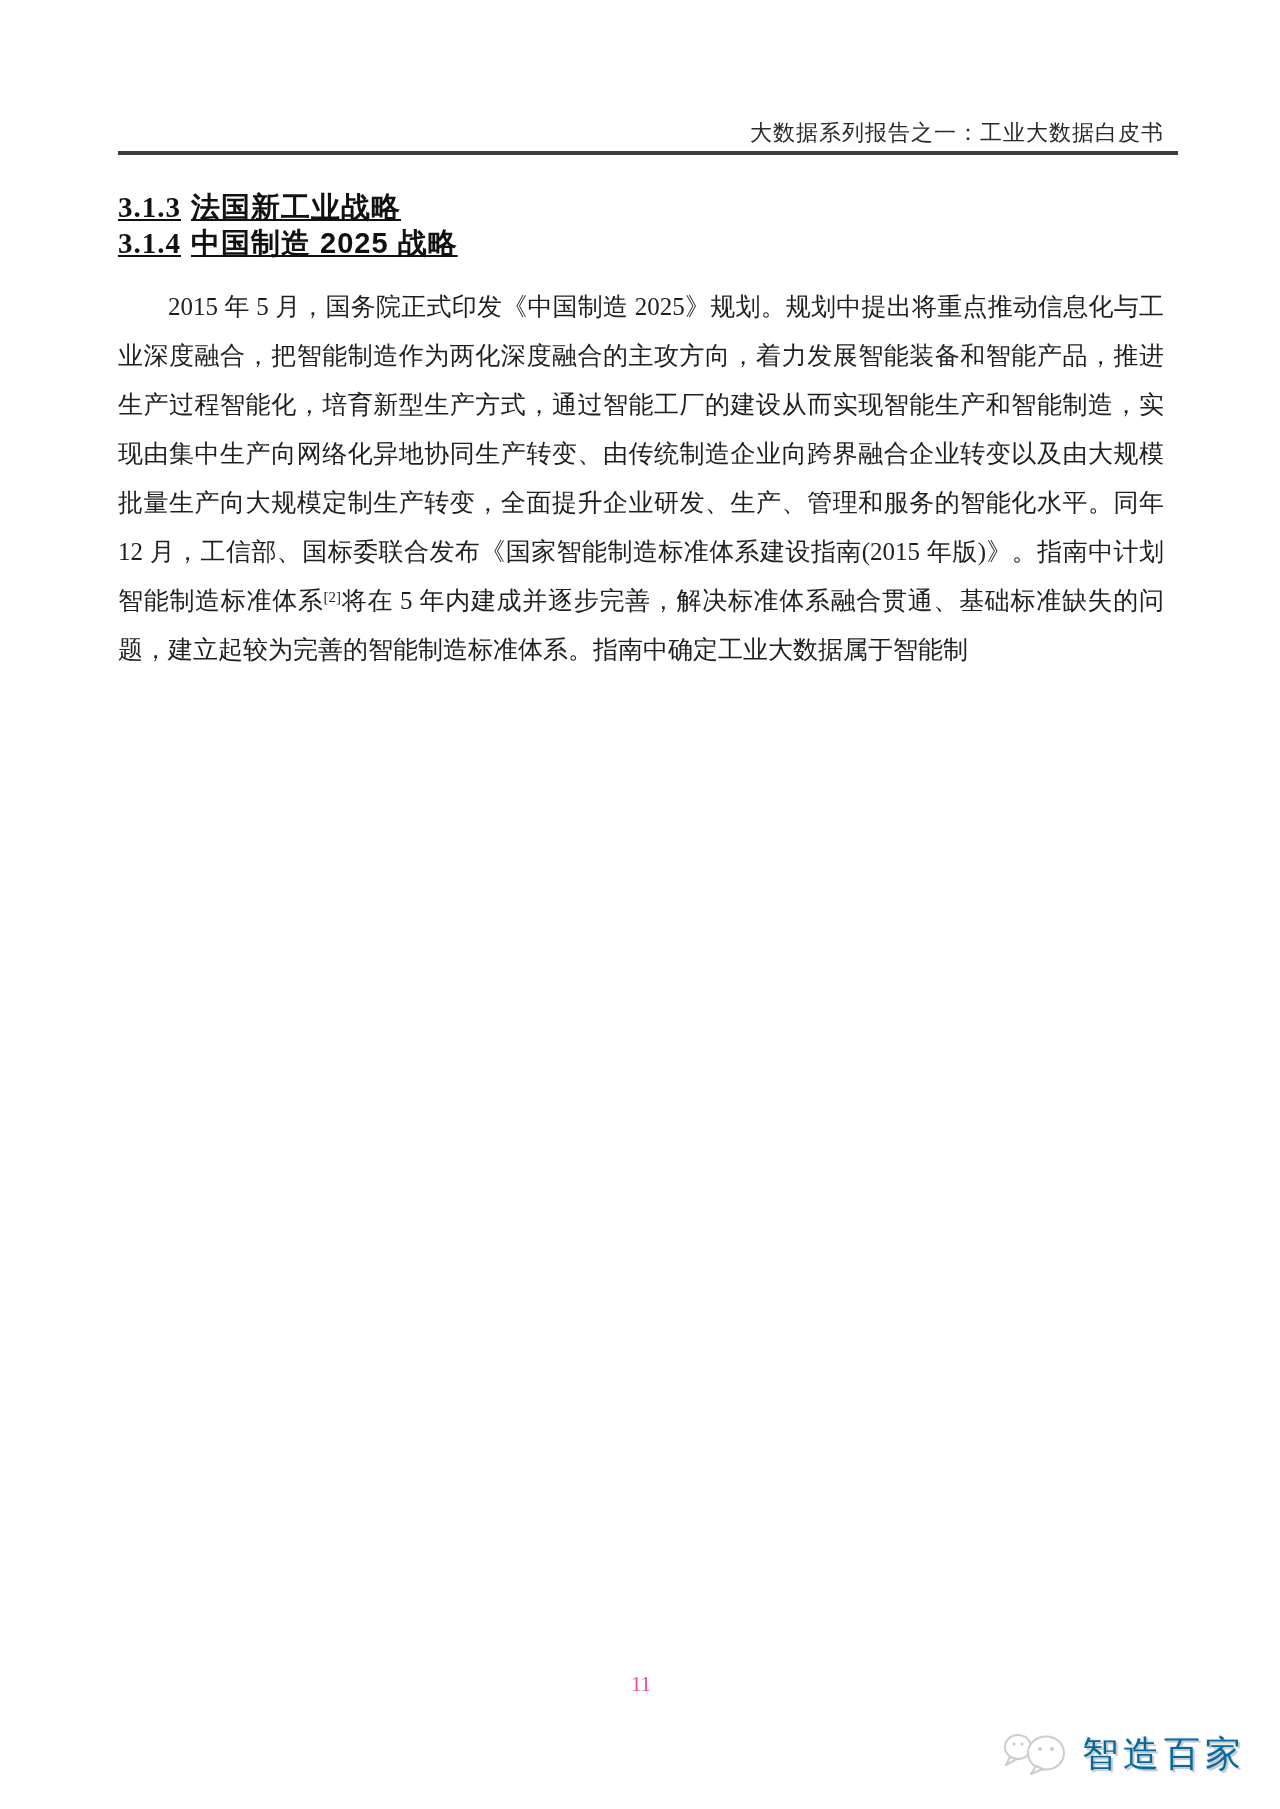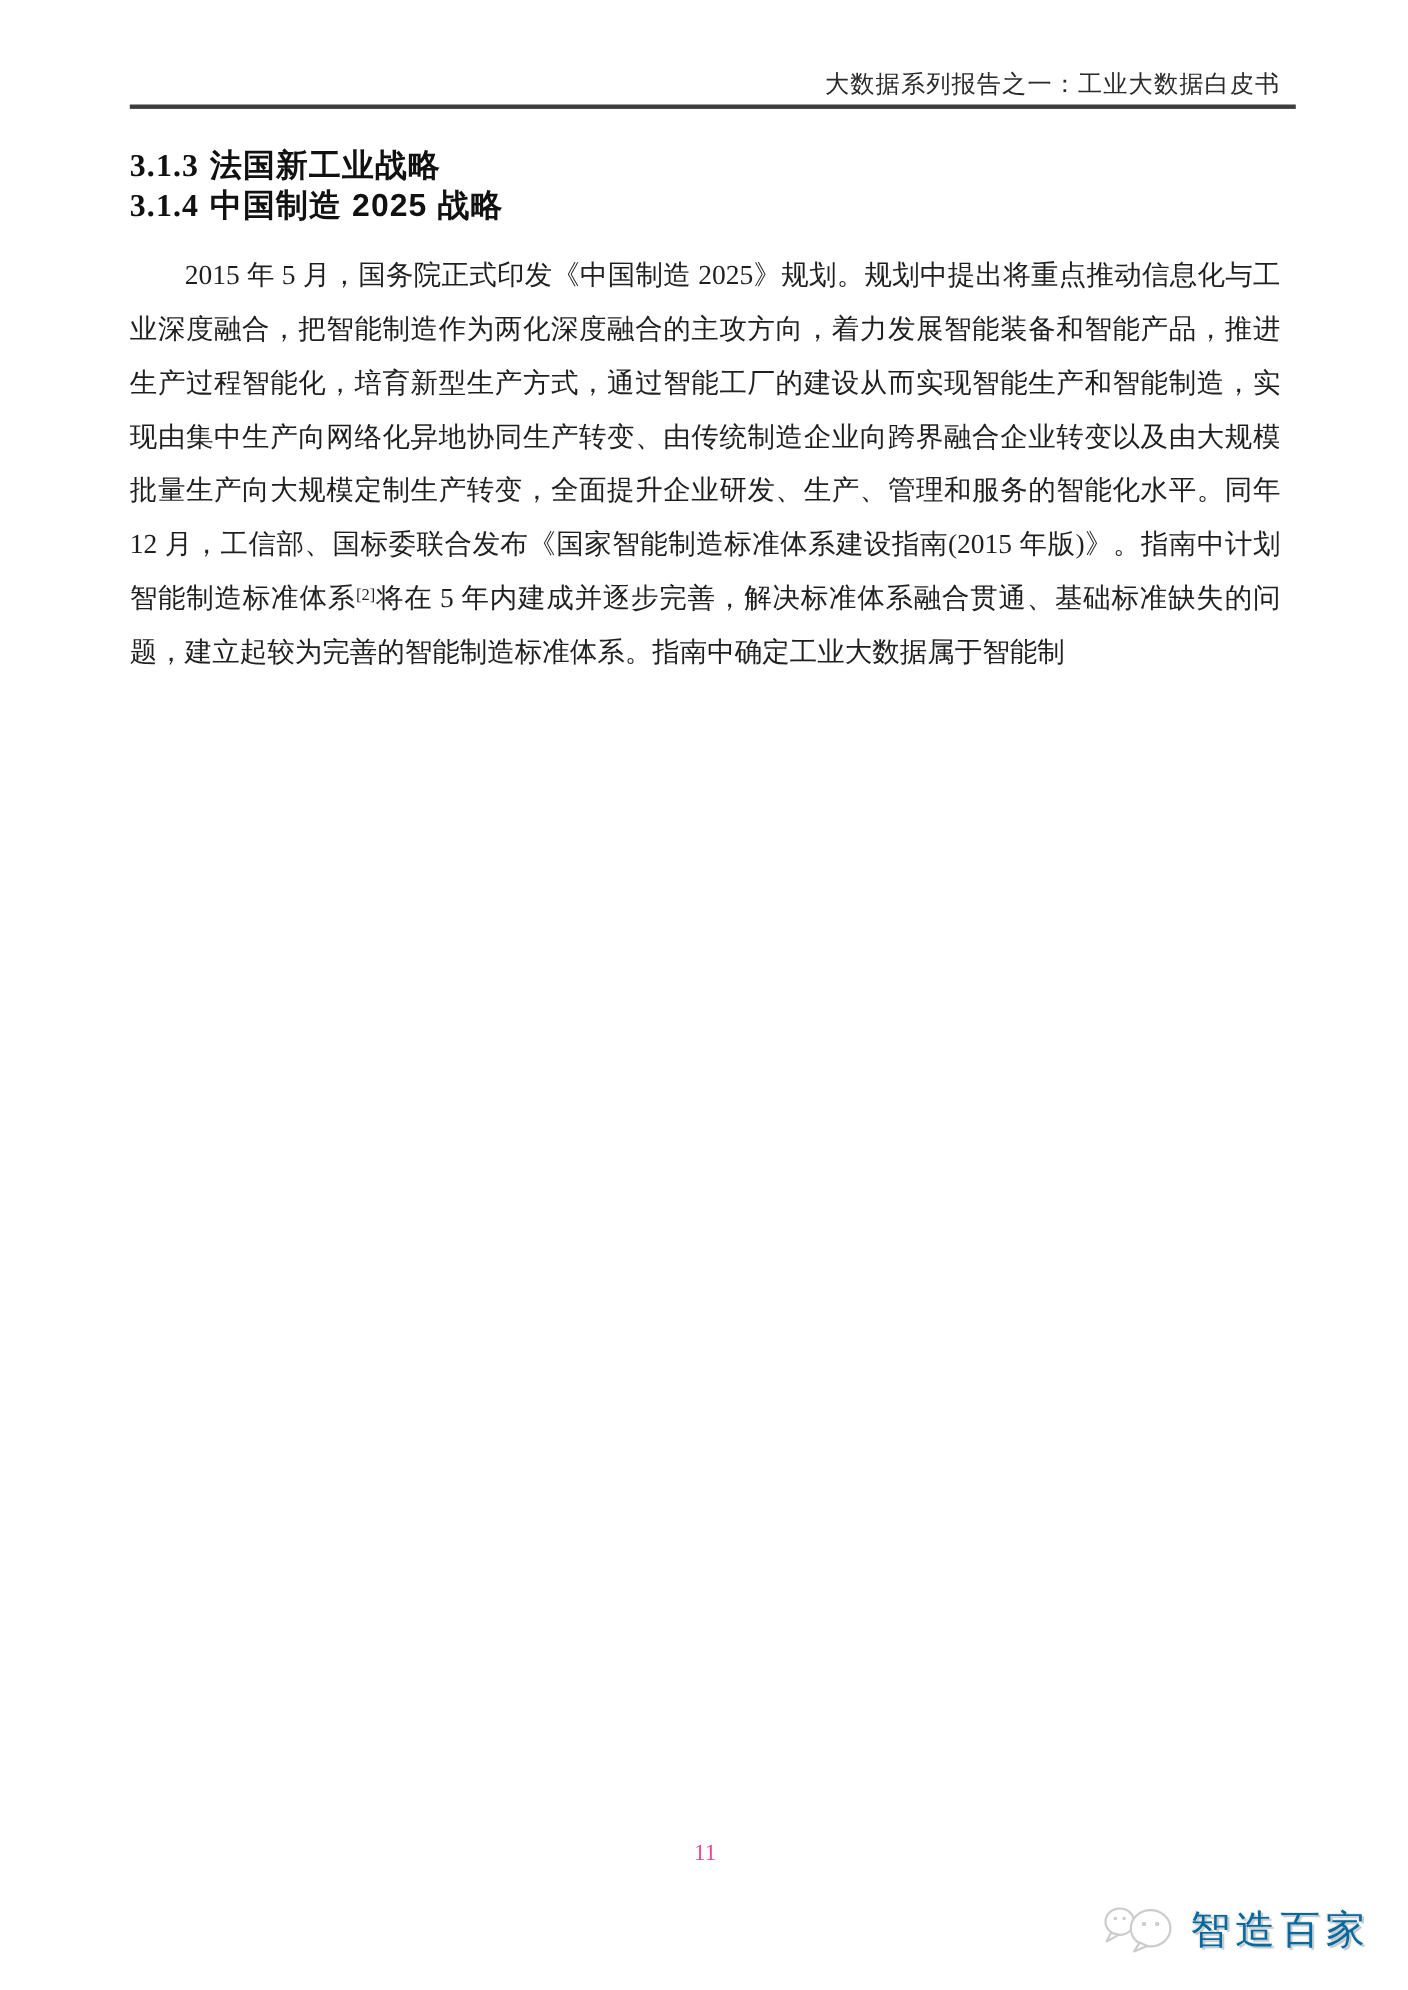--- a/index.html
+++ b/index.html
@@ -14,21 +14,21 @@
     background: #ffffff;
     overflow: hidden;
     color: #1f1f1f;
     font-family: "Liberation Serif", "DejaVu Serif", serif;
   }
   .content {
     margin: 0 116px 0 118px; 
   }
   
   .header-title {
-    padding-top: 64px;
+    padding-top: 120px;
     font-size: 22px;
     line-height: 26px;
     text-align: right;
     color: #2a2a2a;
     letter-spacing: 1px;
   }
   .header-rule {
     margin-top: 5px;
     margin-right: -14px;
     height: 4px;
@@ -57,20 +57,21 @@
     letter-spacing: 0;
   }
   
   .section-heading {
     margin: 0;
     font-size: 29px;
     line-height: 36px;
     font-weight: bold;
     color: #111111;
     letter-spacing: 1px;
+    text-decoration: underline;
   }
   .heading-313 { margin-top: 34px; }
   .heading-314 { }
   .heading-number {
     font-family: "Liberation Serif", "DejaVu Serif", serif;
     margin-right: 10px;
   }
   .heading-text {
     font-family: "Liberation Sans", "DejaVu Sans", sans-serif;
   }

